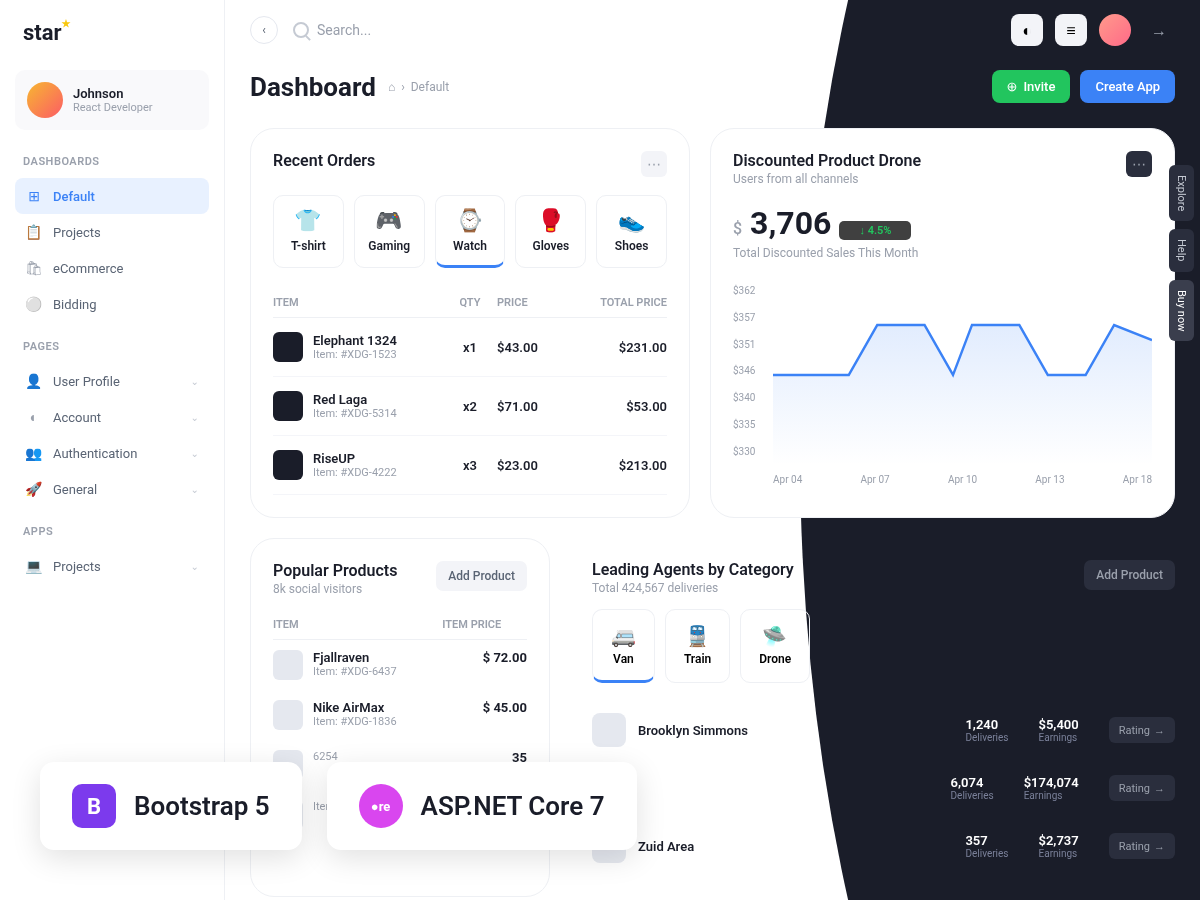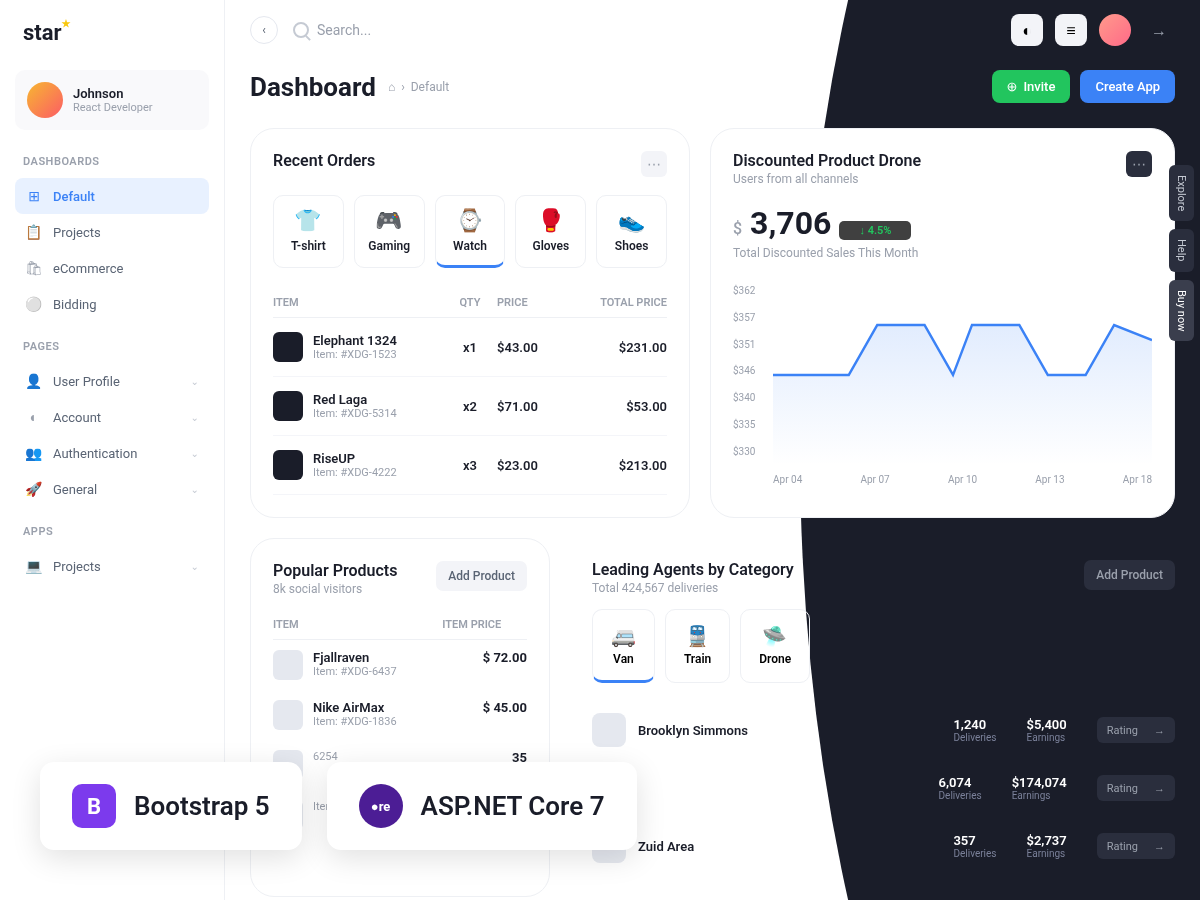--- a/index.html
+++ b/index.html
@@ -95,21 +95,21 @@
 .agent-tab { border: 1px solid #eef0f4; border-radius: 10px; padding: 14px 18px; text-align: center; cursor: pointer; }
 .agent-tab.active { border-bottom: 3px solid #3b82f6; }
 .agent-icon { font-size: 20px; margin-bottom: 4px; }
 .agent-label { font-size: 12px; font-weight: 600; }
 .agent-row { display: flex; align-items: center; padding: 12px 0; gap: 12px; }
 .agent-avatar { width: 34px; height: 34px; border-radius: 8px; background: #e5e8ef; }
 .agent-name { font-size: 13px; font-weight: 600; color: #1a1d29; }
 .agent-stat { font-size: 13px; font-weight: 600; color: #fff; }
 .agent-stat-label { font-size: 10px; color: #7a8099; }
 .agent-stats { display: flex; gap: 30px; margin-left: auto; }
-.rating-btn { display: flex; align-items: center; gap: 16px; background: #2a2e3d; padding: 6px 10px; border-radius: 6px; font-size: 11px; color: #9aa0ac; cursor: pointer; }
+.rating-btn { display: flex; align-items: center; gap: 4px; background: #2a2e3d; padding: 6px 10px; border-radius: 6px; font-size: 11px; color: #9aa0ac; cursor: pointer; }
 
 
 .tech-row { position: absolute; bottom: 50px; left: 40px; display: flex; gap: 25px; z-index: 10; }
 .tech-badge { background: #fff; border-radius: 14px; padding: 22px 32px; box-shadow: 0 8px 30px rgba(0,0,0,0.12); display: flex; align-items: center; gap: 18px; }
 .tech-icon { width: 44px; height: 44px; border-radius: 10px; display: flex; align-items: center; justify-content: center; font-size: 22px; font-weight: 700; color: #fff; }
 .tech-label { font-size: 26px; font-weight: 600; color: #1a1d29; }
 
 
 .side-pills { position: absolute; right: 6px; top: 165px; display: flex; flex-direction: column; gap: 8px; z-index: 8; }
 .pill { background: #2a2e3d; color: #c5cad3; font-size: 11px; padding: 10px 6px; border-radius: 6px; writing-mode: vertical-rl; cursor: pointer; }
@@ -467,16 +467,16 @@
   <div class="pill">Help</div>
   <div class="pill" style="background:#3a3e4d;color:#fff">Buy now</div>
 </div>
 
 <div class="tech-row">
   <div class="tech-badge">
     <div class="tech-icon" style="background:#7c3aed">B</div>
     <div class="tech-label">Bootstrap 5</div>
   </div>
   <div class="tech-badge">
-    <div class="tech-icon" style="background:#4c1d95;border-radius:50%;font-size:13px">●re</div>
+    <div class="tech-icon" style="background:#d946ef;border-radius:50%;font-size:13px">●re</div>
     <div class="tech-label">ASP.NET Core 7</div>
   </div>
 </div>
 
 </body></html>

